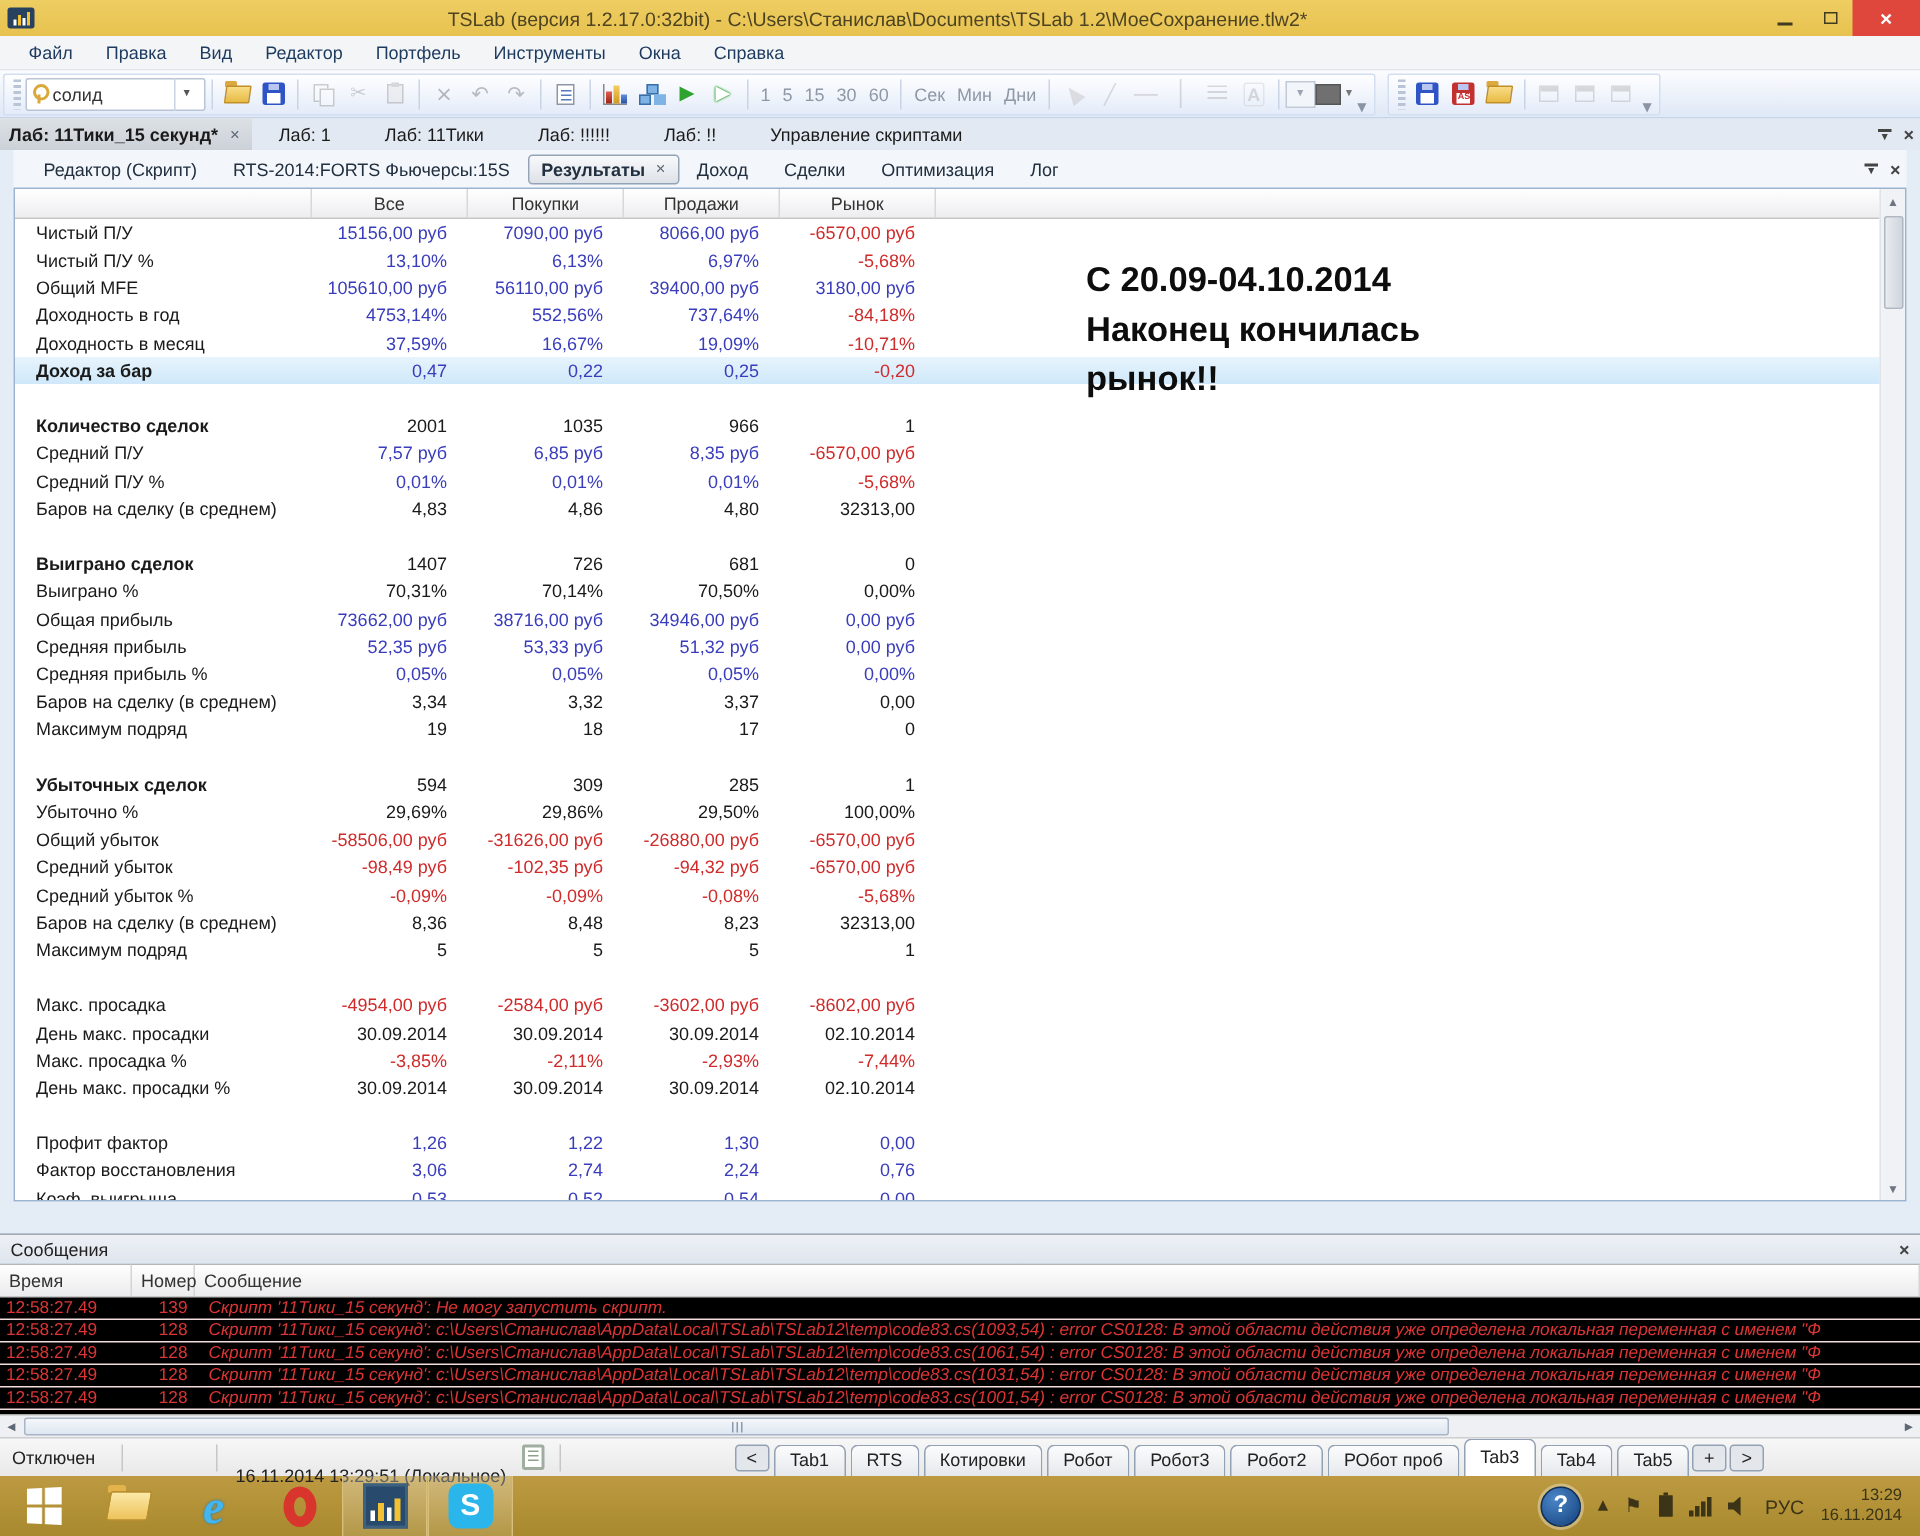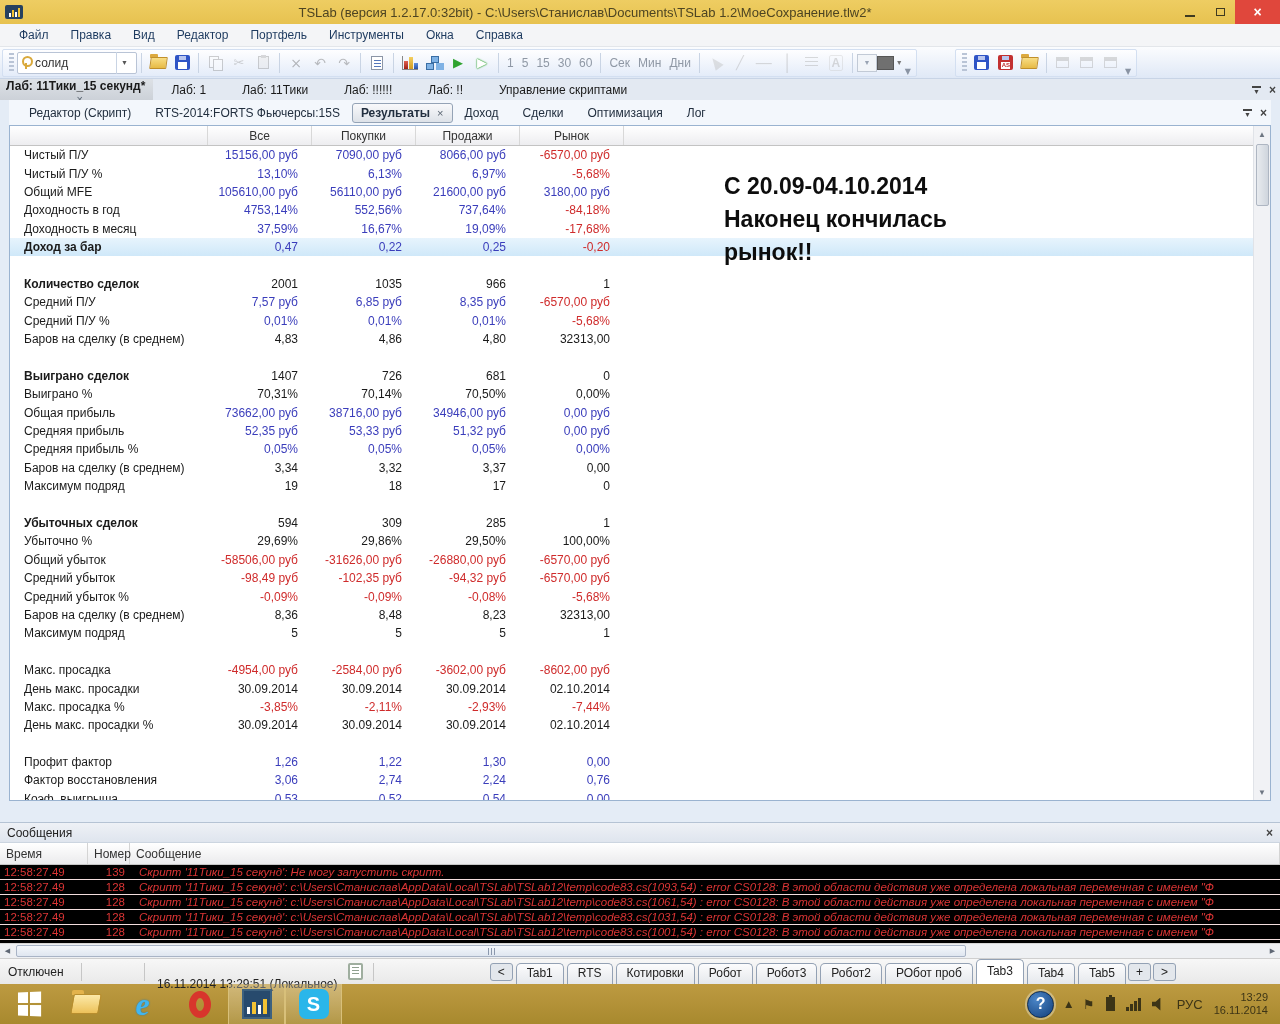--- a/index.html
+++ b/index.html
@@ -16,21 +16,21 @@
   .win-btn { width:30px; height:24px; display:flex; align-items:center; justify-content:center; color:#3f3a20; font-size:13px; }
   .win-btn.min i { width:10px; height:2px; background:#3f3a20; margin-top:7px; }
   .win-btn.restore i { width:9px; height:8px; border:1.5px solid #3f3a20; background:transparent; }
   .win-btn.close { width:45px; background:#e0473c; color:#fff; font-size:14px; font-weight:bold; }
 
   
   .menubar { height:23px; background:#f4f5f7; display:flex; align-items:center; padding-left:8px; border-bottom:1px solid #e3e6ea; }
   .menu-item { font-size:12px; color:#1d3a5f; padding:0 11px; line-height:22px; }
 
   
-  .toolbar-row { height:32px; background:linear-gradient(#fbfcfe,#dfe8f6); display:flex; align-items:center; border-bottom:1px solid #c8d4e6; padding-left:2px;gap:30px; }
+  .toolbar-row { height:32px; background:linear-gradient(#fbfcfe,#dfe8f6); display:flex; align-items:center; border-bottom:1px solid #c8d4e6; padding-left:2px; }
   .tbar { display:flex; align-items:center; height:28px; border:1px solid #d3dfF1; border-radius:2px; background:linear-gradient(#fefeff,#e4ecf9); padding:0 3px; margin-right:8px; }
   .grip { width:5px; height:20px; margin:0 3px; background:repeating-linear-gradient(#b9c4d6 0 2px, transparent 2px 4px); }
   .tsep { width:1px; height:20px; background:#c9d4e4; margin:0 4px; }
   .tbtn { min-width:24px; height:24px; display:flex; align-items:center; justify-content:center; border-radius:2px; }
   .tbtn.disabled { filter:grayscale(1); opacity:.38; }
   .tb-text { font-size:12px; color:#8f98a5; padding:0 4px; }
   .combo { display:flex; align-items:center; height:22px; border:1px solid #b9c4d6; background:#fff; border-radius:2px; padding:0 4px; min-width:120px; }
   .combo .key { width:7px; height:13px; position:relative; margin-right:6px; }
   .combo .key::before { content:""; position:absolute; top:0; left:0; width:7px; height:7px; border:2px solid #d9a93c; border-radius:50%; }
   .combo .key::after { content:""; position:absolute; top:7px; left:3px; width:2px; height:6px; background:#d9a93c; }
@@ -66,21 +66,21 @@
   .icon-A { font-size:12px; font-weight:bold; color:#9aa4b4; border:1px solid #c2cad6; padding:0 2px; border-radius:2px; }
   .swatch { width:17px; height:14px; background:#707070; border:1px solid #565656; }
   .mini-combo { width:20px; height:18px; border:1px solid #c2cad6; background:#f2f5f9; color:#9aa4b4; font-size:7px; display:flex; align-items:center; justify-content:center; }
   .icon-window { width:13px; height:11px; border:1px solid #9aa4b4; position:relative; }
   .icon-window::before { content:""; position:absolute; top:0; left:0; right:0; height:3px; background:#9aa4b4; }
   .float-handle { color:#8a94a4; font-size:8px; margin:0 2px; align-self:flex-end; }
 
   
   .labtabs { height:21px; background:#e3e9f2; display:flex; align-items:stretch; position:relative; }
   .labtab { display:flex; align-items:center; padding:0 18px; font-size:12px; color:#1a1a1a; }
-  .labtab.active { background:linear-gradient(#dde1e6,#ccd1d8); font-weight:bold; padding:0 8px 0 6px;flex-direction:column; }
+  .labtab.active { background:linear-gradient(#dde1e6,#ccd1d8); font-weight:bold; padding:0 8px 0 6px; }
   .tab-close { color:#5a6572; font-size:11px; margin-left:8px; font-weight:normal; }
   .right-ctrls { position:absolute; right:4px; top:0; height:100%; display:flex; align-items:center; gap:8px; }
   .pin { display:flex; flex-direction:column; align-items:center; color:#444; font-size:7px; line-height:5px; }
   .pin::before { content:""; width:9px; height:2px; background:#444; margin-bottom:1px; }
   .panel-x { color:#444; font-size:12px; font-weight:bold; }
 
   
   #workspace { position:relative; height:722px; background:#e4ecf6; padding:0 9px; }
   .doctabs { height:25px; display:flex; align-items:center; padding-left:8px; background:#f3f7fc; position:relative; }
   .doctab { font-size:12px; color:#222f3f; padding:2px 12px; display:flex; align-items:center; }
@@ -407,36 +407,36 @@
             <div class="tlabel">Чистый П/У %</div>
             <div class="tval b">13,10%</div>
             <div class="tval b">6,13%</div>
             <div class="tval b">6,97%</div>
             <div class="tval r">-5,68%</div>
           </div>
           <div class="trow">
             <div class="tlabel">Общий MFE</div>
             <div class="tval b">105610,00 руб</div>
             <div class="tval b">56110,00 руб</div>
-            <div class="tval b">21600,00 руб</div>
+            <div class="tval b">39400,00 руб</div>
             <div class="tval b">3180,00 руб</div>
           </div>
           <div class="trow">
             <div class="tlabel">Доходность в год</div>
             <div class="tval b">4753,14%</div>
             <div class="tval b">552,56%</div>
             <div class="tval b">737,64%</div>
             <div class="tval r">-84,18%</div>
           </div>
           <div class="trow">
             <div class="tlabel">Доходность в месяц</div>
             <div class="tval b">37,59%</div>
             <div class="tval b">16,67%</div>
             <div class="tval b">19,09%</div>
-            <div class="tval r">-17,68%</div>
+            <div class="tval r">-10,71%</div>
           </div>
           <div class="trow hl">
             <div class="tlabel b">Доход за бар</div>
             <div class="tval b">0,47</div>
             <div class="tval b">0,22</div>
             <div class="tval b">0,25</div>
             <div class="tval r">-0,20</div>
           </div>
           <div class="trow">
             <div class="tlabel"></div>

